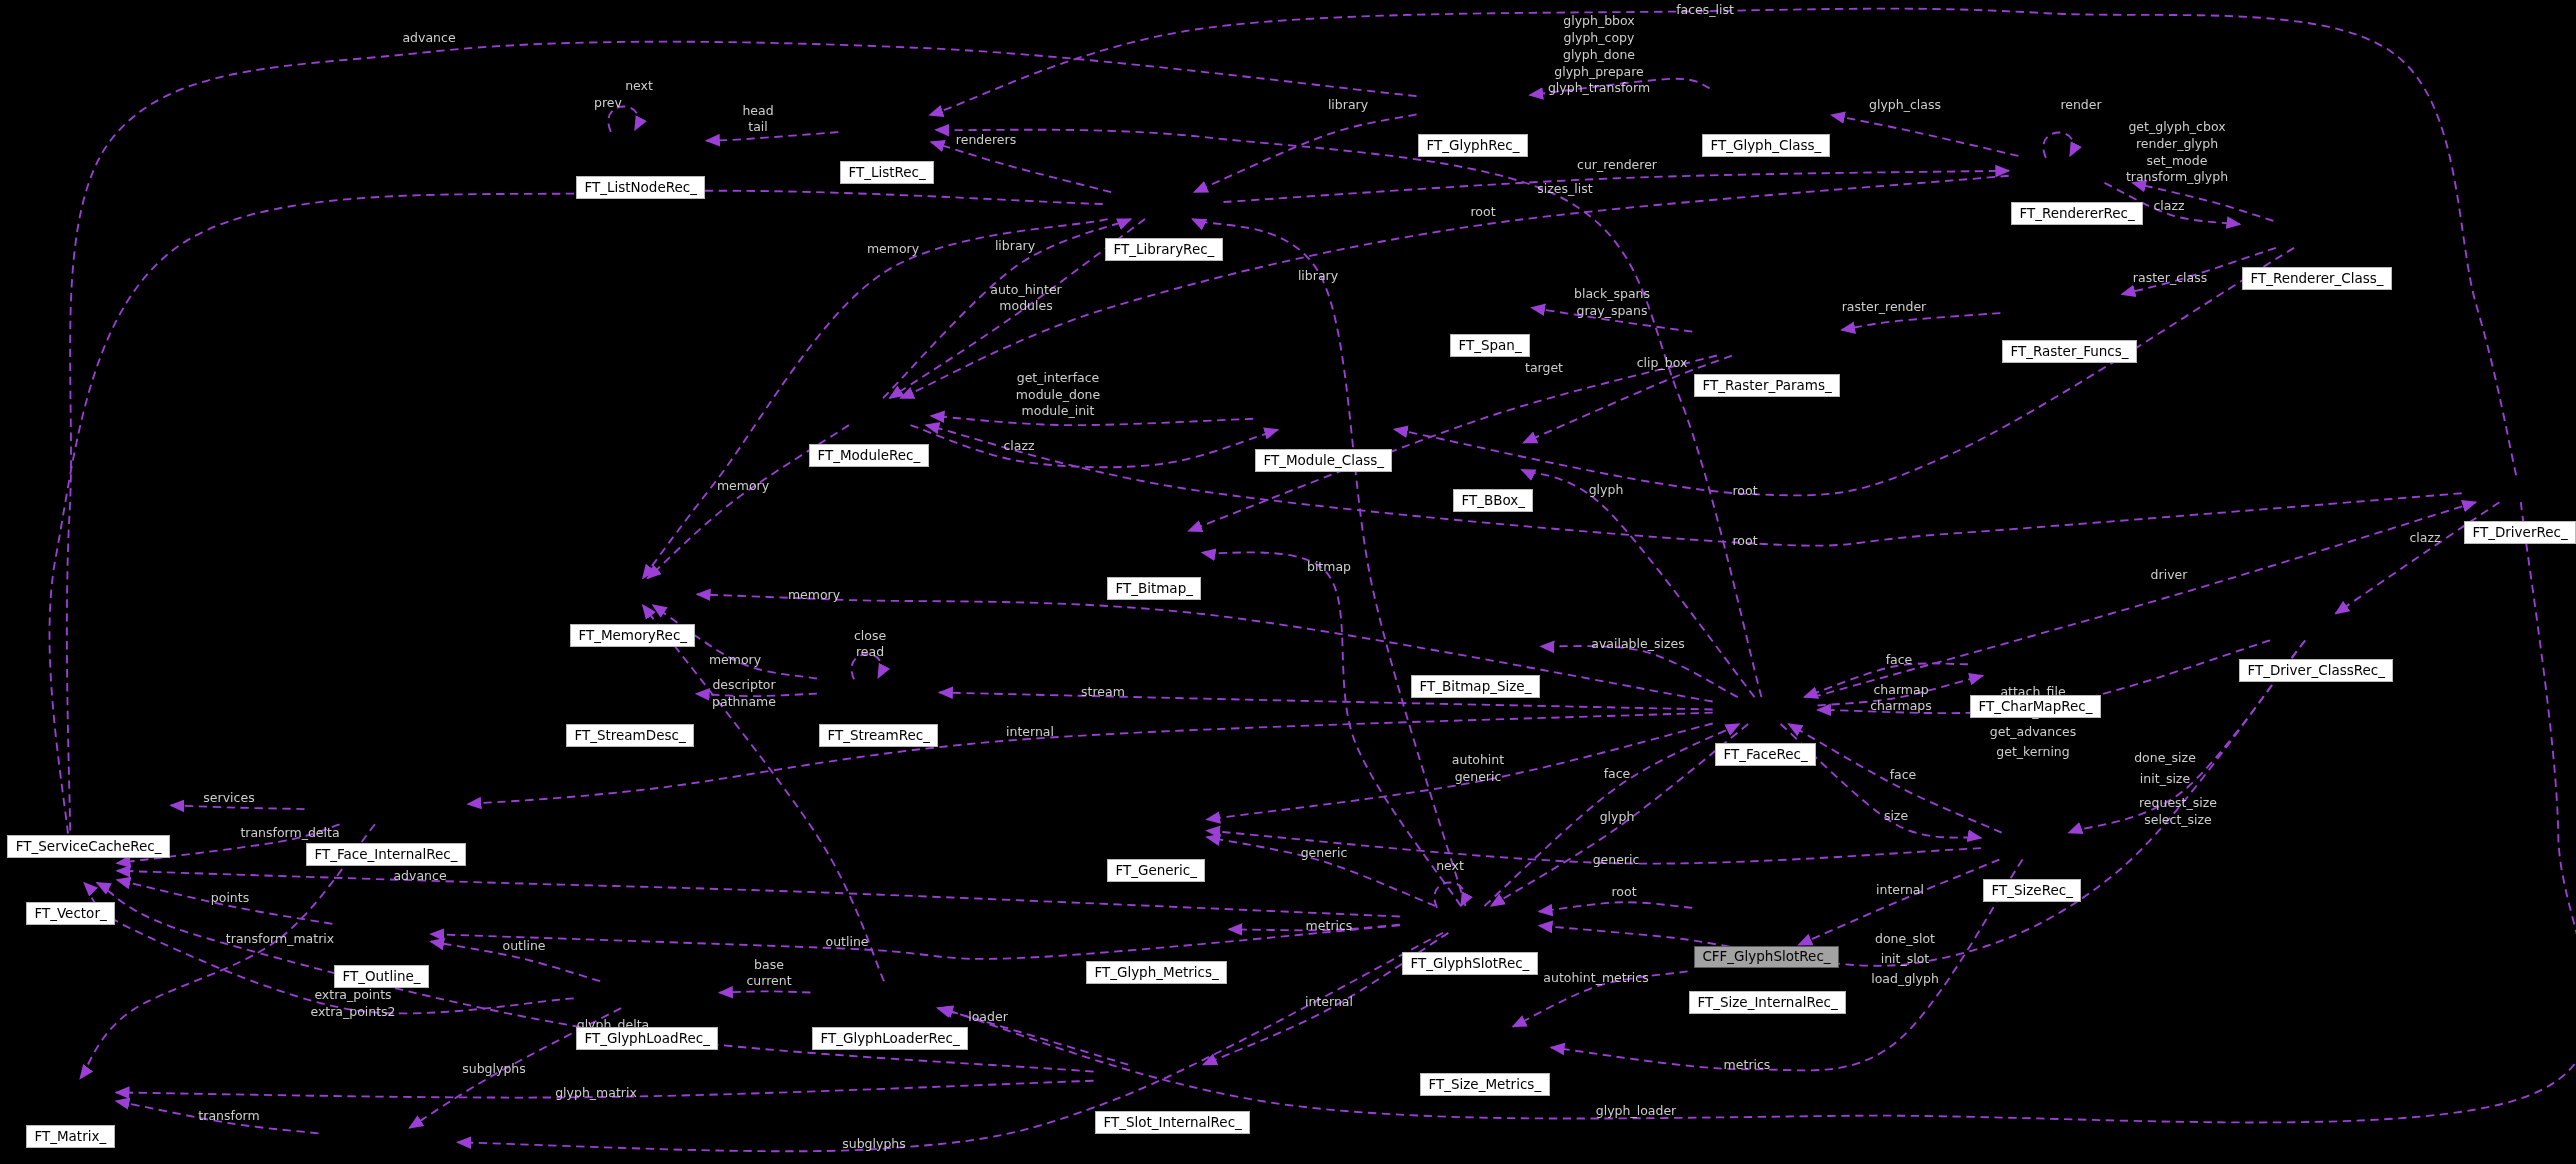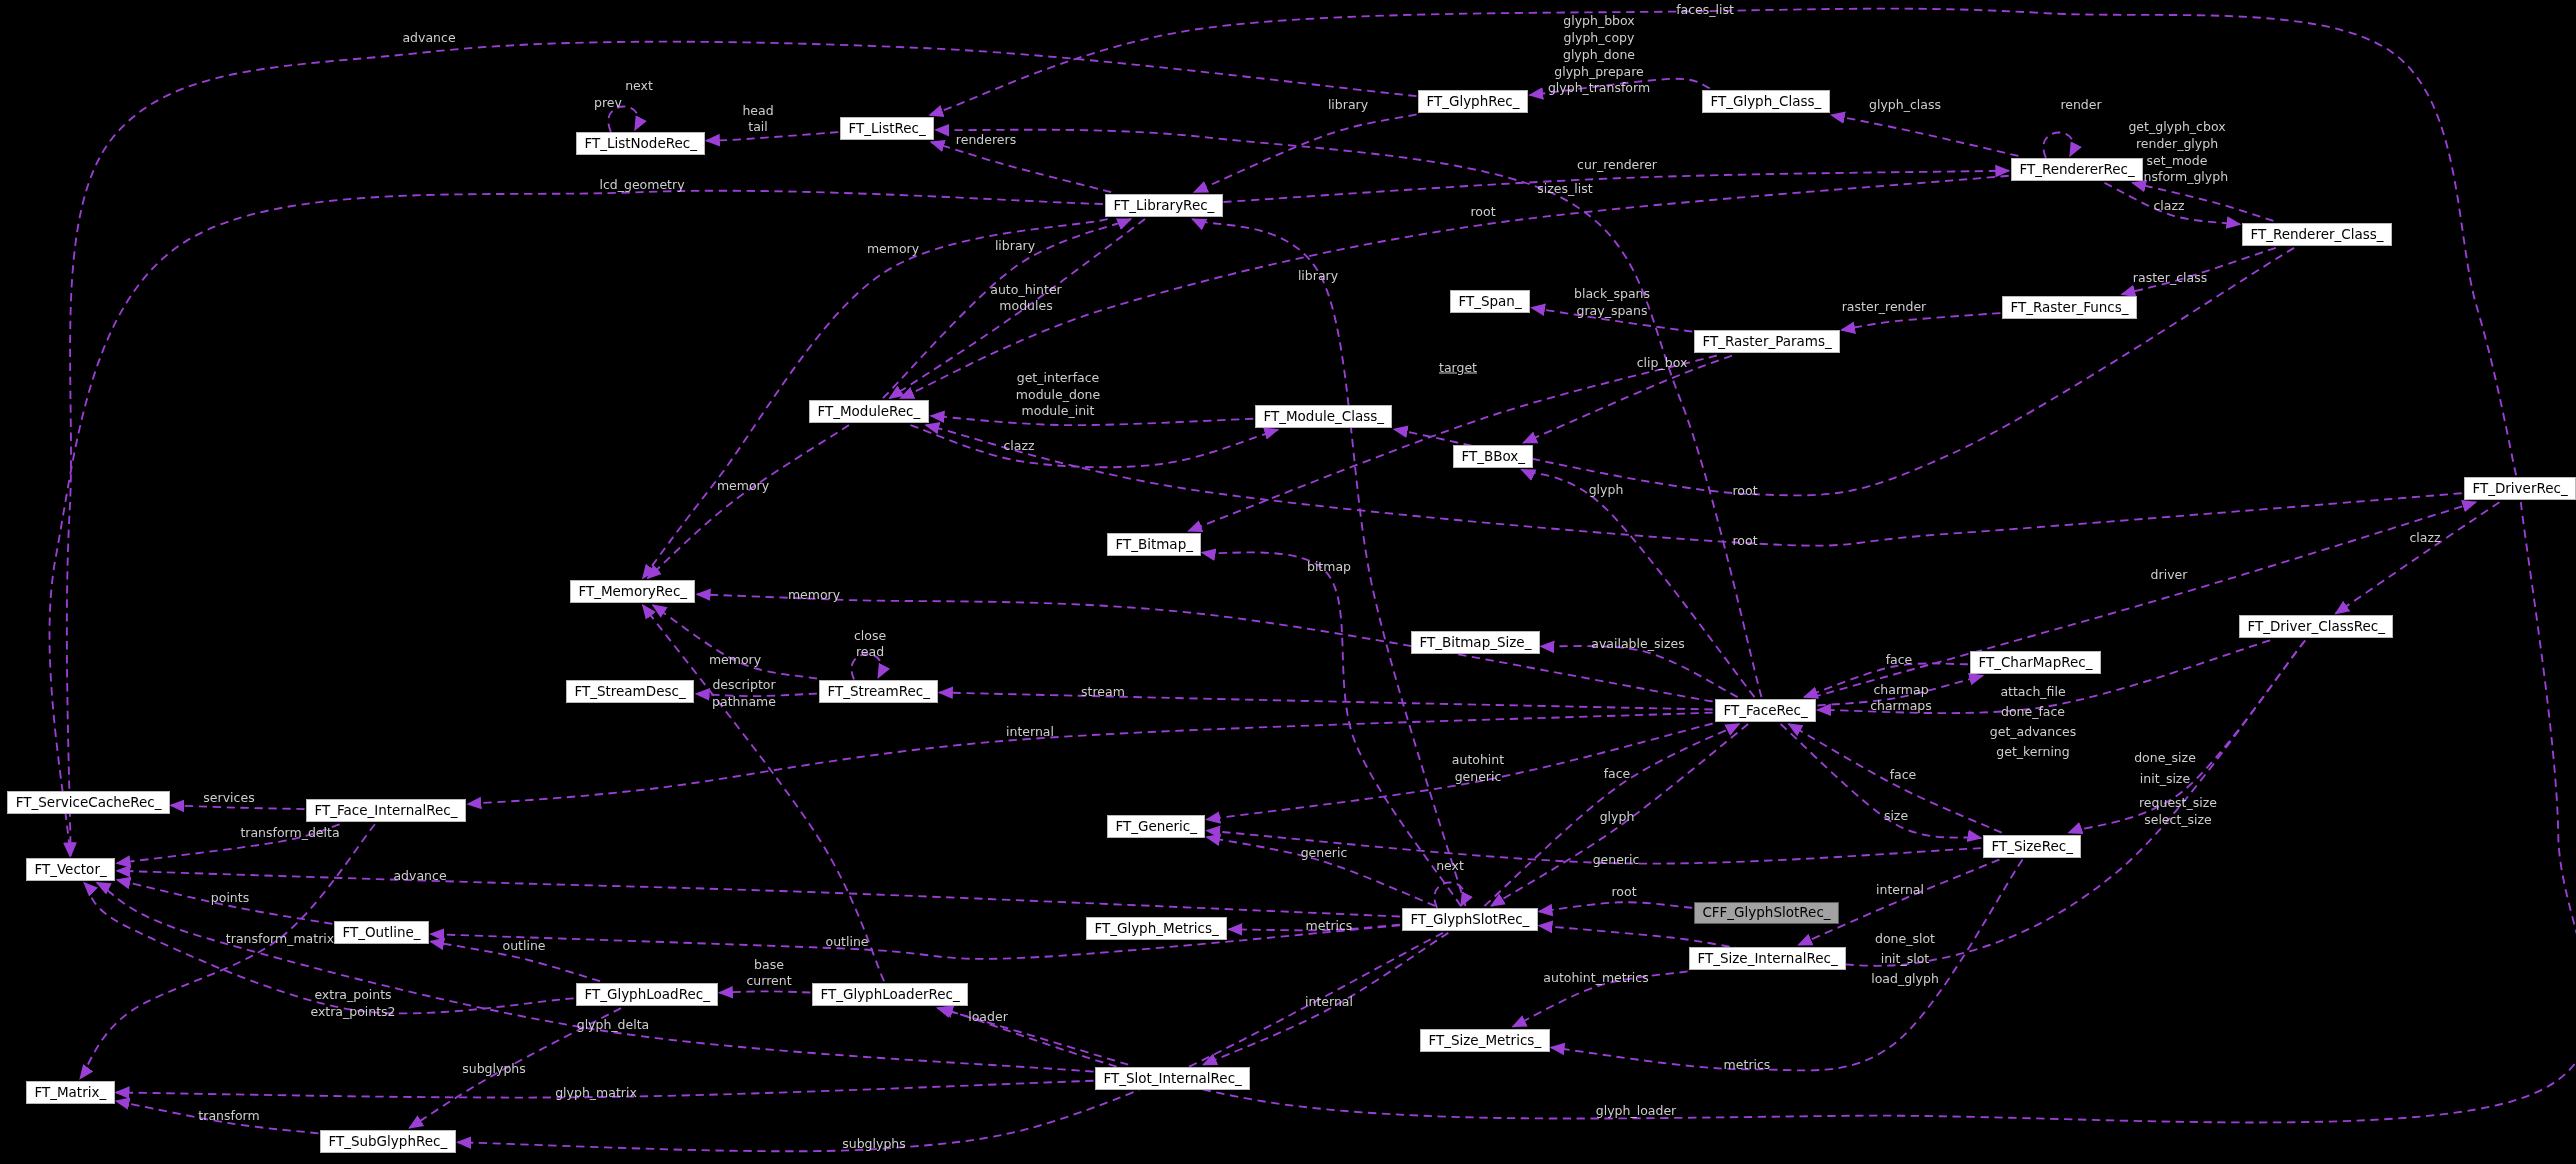--- a/index.html
+++ b/index.html
@@ -1,21 +1,21 @@
 <!DOCTYPE html>
 <html style="font-size:15px"><head>
 <meta charset="utf-8">
 <style>
   html,body{margin:0;padding:0;background:#000;}
   .stage{position:relative;width:2576px;height:1164px;background:#000;overflow:hidden;
          font-family:"DejaVu Sans","Liberation Sans",sans-serif;}
   svg.edges{position:absolute;left:0;top:0;}
   .node{position:absolute;background:#ffffff;border:0.9px solid #b9b9b9;color:#000;
         font-size:13.5px;line-height:21.4px;padding:0 7.4px;white-space:nowrap;box-sizing:border-box;
-        z-index:3;cursor:pointer;}
+        z-index:3;cursor:pointer;margin-top:44px;}
   .node.hl{background:#a2a2a2;border:1.9px solid #5b5b5b;line-height:19.5px;}
   .elabel{position:absolute;color:#cdcdcd;font-size:12.5px;line-height:13px;white-space:nowrap;
           transform:translate(-50%,-50%);z-index:2;}
 </style>
 </head>
 <body>
 
 <div class="stage" id="stage" style="width: 2576px; height: 1164px;">
     <svg class="edges" width="2576" height="1164" viewBox="0 0 2775 1254">
       <defs>
@@ -158,21 +158,21 @@
     <span class="elabel" style="left: 1599px; top: 87px;">glyph_transform</span>
     <span class="elabel" style="left: 2177px; top: 126px;">get_glyph_cbox</span>
     <span class="elabel" style="left: 2177px; top: 143px;">render_glyph</span>
     <span class="elabel" style="left: 2177px; top: 160px;">set_mode</span>
     <span class="elabel" style="left: 2177px; top: 176px;">transform_glyph</span>
     <span class="elabel" style="left: 2169px; top: 205px;">clazz</span>
     <span class="elabel" style="left: 2170px; top: 277px;">raster_class</span>
     <span class="elabel" style="left: 1884px; top: 306px;">raster_render</span>
     <span class="elabel" style="left: 1612px; top: 293px;">black_spans</span>
     <span class="elabel" style="left: 1612px; top: 310px;">gray_spans</span>
-    <span class="elabel" style="left: 1458px; top: 367px; text-decoration: underline;">target</span>
+    <span class="elabel" style="left: 1544px; top: 367px;">target</span>
     <span class="elabel" style="left: 1662px; top: 362px;">clip_box</span>
     <span class="elabel" style="left: 1058px; top: 377px;">get_interface</span>
     <span class="elabel" style="left: 1058px; top: 394px;">module_done</span>
     <span class="elabel" style="left: 1058px; top: 410px;">module_init</span>
     <span class="elabel" style="left: 1019px; top: 445px;">clazz</span>
     <span class="elabel" style="left: 743px; top: 485px;">memory</span>
     <span class="elabel" style="left: 1026px; top: 289px;">auto_hinter</span>
     <span class="elabel" style="left: 1026px; top: 305px;">modules</span>
     <span class="elabel" style="left: 1606px; top: 489px;">glyph</span>
     <span class="elabel" style="left: 1745px; top: 490px;">root</span>

